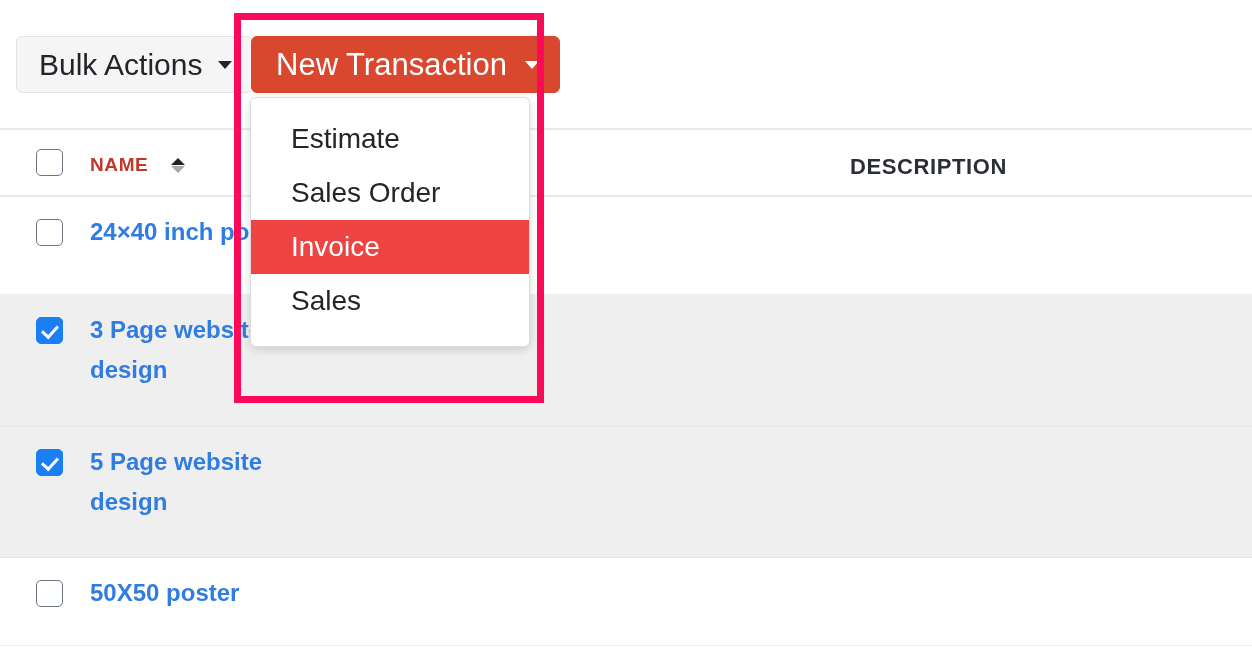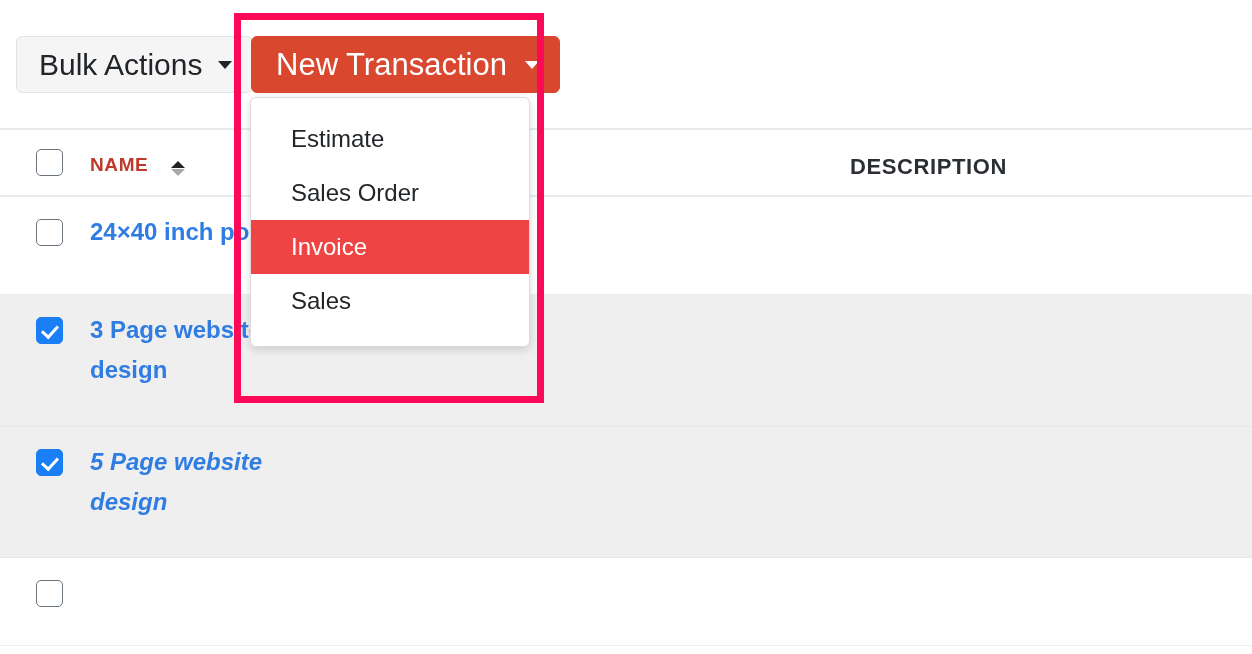--- a/index.html
+++ b/index.html
@@ -141,21 +141,21 @@
     border-width: 0 3px 3px 0;
     transform: rotate(42deg);
   }
 
   .th-name {
     color: #c0392b;
     font-size: 19px;
     font-weight: bold;
     letter-spacing: 0.6px;
     display: inline-flex;
-    align-items: flex-end;
+    align-items: center;
     gap: 23px;
     cursor: pointer;
     white-space: nowrap;
   }
   .th-desc {
     color: #2b2f33;
     font-size: 22px;
     font-weight: bold;
     letter-spacing: 0.6px;
     white-space: nowrap;
@@ -205,21 +205,21 @@
     box-shadow: 0 3px 9px rgba(0,0,0,0.14);
     padding: 14px 0 18px 0;
     z-index: 40;
   }
   .menu-item {
     height: 54px;
     display: flex;
     align-items: center;
     padding: 0 16px 0 40px;
     box-sizing: border-box;
-    font-size: 24px;
+    font-size: 28px;
     color: #232629;
     cursor: pointer;
     white-space: nowrap;
   }
   .menu-item.active {
     background: #ef4444;
     color: #ffffff;
   }
 
   
@@ -280,33 +280,36 @@
 
   <div class="row striped" style="height:132px;">
     <div class="cell-check" style="top:22px;">
       <span class="chk checked"></span>
     </div>
     <div class="cell-name" style="top:15px;">
       <a class="link">3 Page website design</a>
     </div>
   </div>
 
-  <div class="row striped" style="height:131px;font-style:italic;">
+  <div class="row striped" style="height:131px;">
     <div class="cell-check" style="top:22px;">
       <span class="chk checked"></span>
     </div>
     <div class="cell-name" style="top:15px;">
       <a class="link">5 Page website design</a>
     </div>
   </div>
 
   <div class="row" style="height:88px;">
     <div class="cell-check" style="top:22px;">
       <span class="chk"></span>
     </div>
+    <div class="cell-name" style="top:15px;width:260px;">
+      <a class="link">50X50 poster</a>
+    </div>
   </div>
 
 </div>
 
 <div class="menu">
   <div class="menu-item">
     <span>Estimate</span>
   </div>
   <div class="menu-item">
     <span>Sales Order</span>

